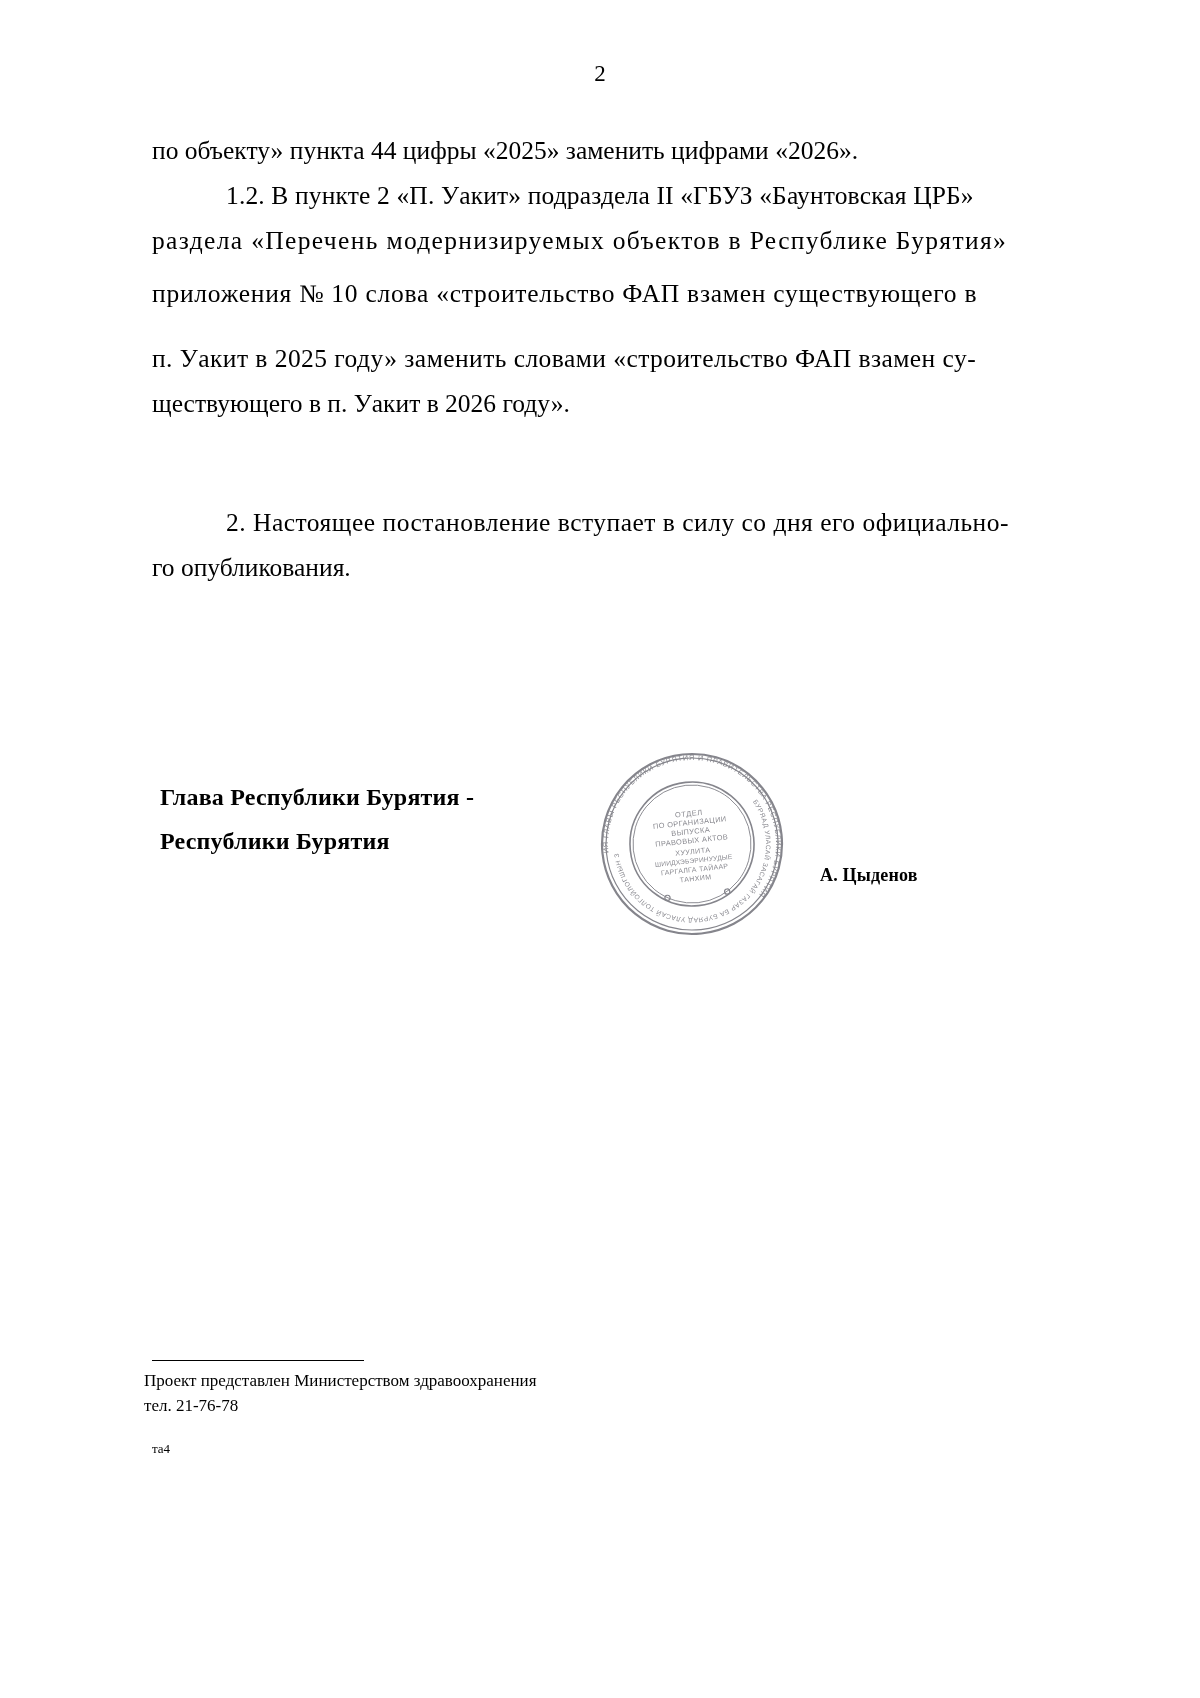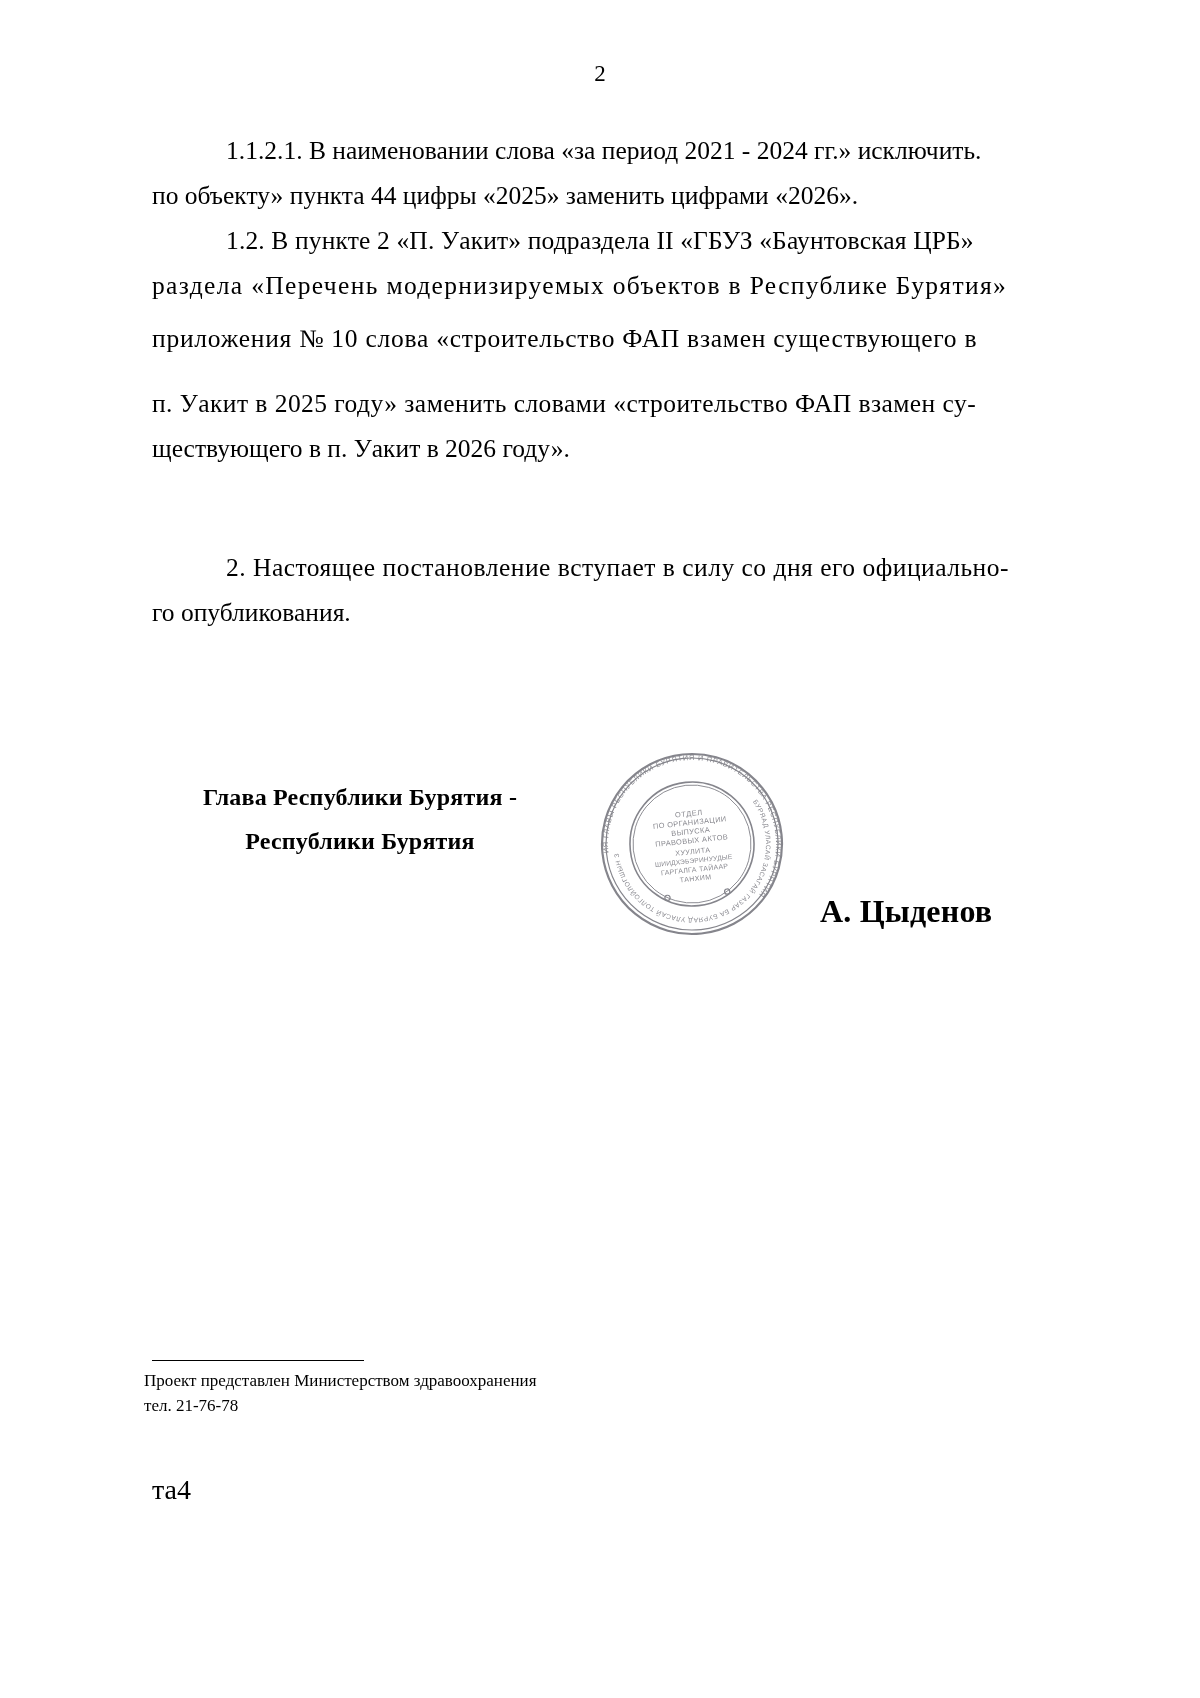--- a/index.html
+++ b/index.html
@@ -50,35 +50,34 @@
     white-space: nowrap;
   }
   .ln.indent { padding-left: 74px; }
 
   
   .sig-block {
     position: absolute;
     left: 160px;
     top: 775px;
     width: 400px;
-    text-align: center;
+    text-align: left;
     font-weight: bold;
     font-size: 24px;
     line-height: 44px;
     letter-spacing: 0.2px;
   }
   .sig-name {
     position: absolute;
     left: 820px;
     top: 866px;
     font-weight: bold;
-    font-size: 32px;
+    font-size: 18px;
     line-height: 1;
     letter-spacing: 0.2px;
-    margin-top: 29px;
   }
 
   
   .stamp {
     position: absolute;
     left: 592px;
     top: 744px;
     width: 200px;
     height: 200px;
     opacity: 0.62;
@@ -102,37 +101,34 @@
     position: absolute;
     left: 144px;
     top: 1368px;
     font-size: 17px;
     line-height: 25px;
   }
   .footer div { white-space: nowrap; }
   .footer-tail {
     position: absolute;
     left: 152px;
-    top: 1477px;
-    font-size: 28px;
+    top: 1436px;
+    font-size: 13px;
     line-height: 25px;
   }
 </style>
 </head>
 <body>
 
 <div class="page">
 
   <div class="page-number">2</div>
 
   <div class="body-block">
 
-    <div>
-      <div class="ln indent">1.1.2.1. В наименовании слова «за период 2021 - 2024 гг.» исключить.</div>
-    </div>
 
     <div>
       <div class="ln">по объекту» пункта 44 цифры «2025» заменить цифрами «2026».</div>
     </div>
 
     <div>
       <div class="ln indent" style="letter-spacing:0.15px;">1.2.  В пункте 2 «П. Уакит» подраздела II «ГБУЗ «Баунтовская ЦРБ»</div>
       <div class="ln" style="letter-spacing:1.35px;">раздела «Перечень модернизируемых объектов в Республике Бурятия»</div>
       <div class="ln" style="letter-spacing:0.75px;margin-top:8px;">приложения № 10 слова «строительство ФАП взамен существующего в</div>
       <div class="ln" style="letter-spacing:0.45px;margin-top:20px;">п. Уакит в 2025 году» заменить словами «строительство ФАП взамен су-</div>

